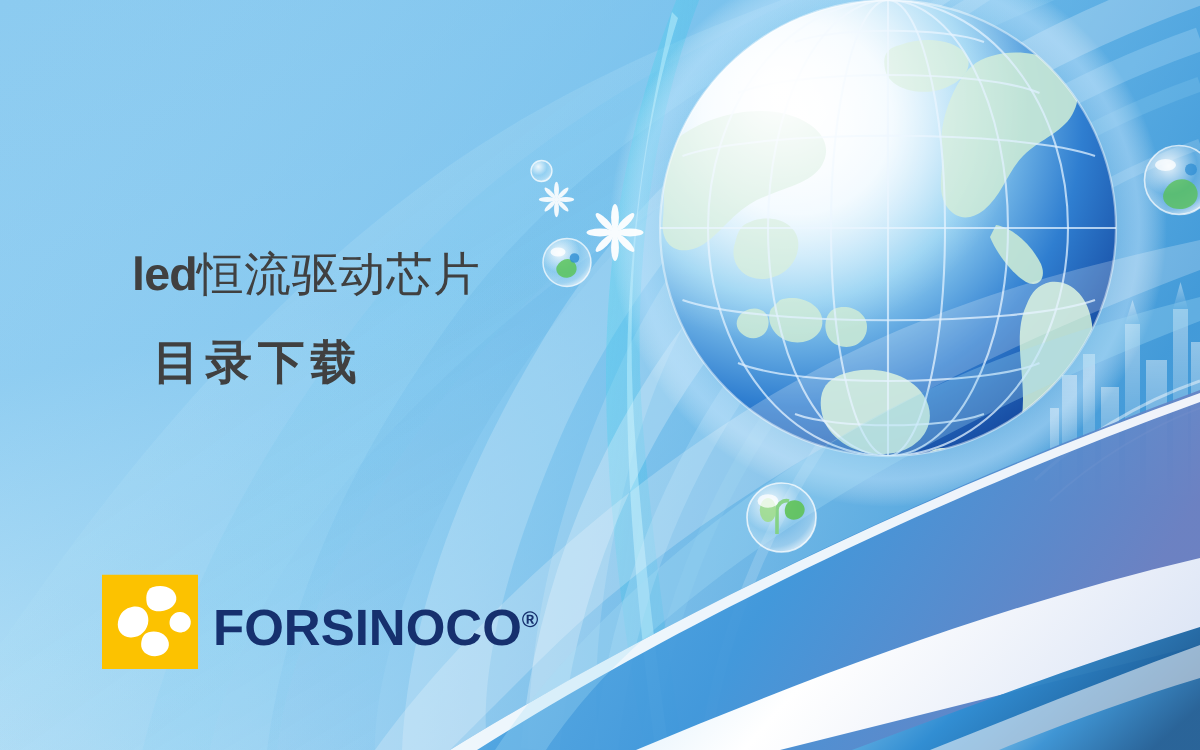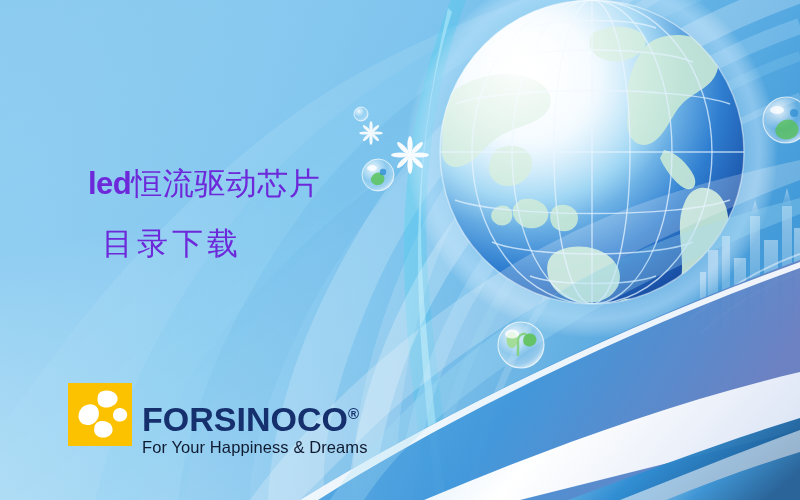--- a/index.html
+++ b/index.html
@@ -52,21 +52,21 @@
     font-weight: 700;
     font-size: 31px;
     letter-spacing: -0.5px;
   }
   .headline .line2 {
     display: block;
     margin-top: 18px;
     margin-left: 14px;
     font-family: "DejaVu Serif", "Liberation Serif", serif;
     font-size: 31px;
-    font-weight: 400;
+    font-weight: 700;
     letter-spacing: 4px;
     white-space: nowrap;
   }
 
   
   .logo-block {
     position: absolute;
     left: 68px;
     top: 383px;
     z-index: 45;
@@ -358,34 +358,33 @@
         <circle cx="794" cy="113" r="4" fill="#2f8ed3" opacity="0.75"></circle>
         <ellipse cx="777" cy="110" rx="7" ry="4" fill="#ffffff" opacity="0.75"></ellipse>
       </g>
       <g>
         <circle cx="361" cy="114" r="7" fill="url(#bub)"></circle>
         <circle cx="361" cy="114" r="7" fill="none" stroke="#ffffff" stroke-opacity="0.75" stroke-width="0.9"></circle>
       </g>
     </g>
   </svg>
 
-  <div class="headline" style="color: #6d28d9;">
+  <div class="headline" style="color: #404040;">
     <span class="line1"><span class="latin">led</span><span>恒流驱动芯片</span></span>
     <span class="line2">目录下载</span>
   </div>
 
   <div class="logo-block">
     <svg class="logo-mark" viewBox="0 0 64 63">
       <rect x="0" y="0" width="64" height="63" fill="#fcc200"></rect>
       <g fill="#ffffff">
         <path d="M33.5,8.5 C41,6 48.5,9 49.5,15 C50.3,20 45,24 39,24.5 C34,24.9 30.5,22.6 29.8,18.8 C29,14.4 29.8,10 33.5,8.5 Z"></path>
         <path d="M52.5,25 C57.6,25.6 60.6,30.3 58.6,34.6 C56.8,38.5 51.5,39.8 47.8,37.4 C44.6,35.3 44.2,30.8 46.4,27.8 C48,25.7 50.2,24.7 52.5,25 Z"></path>
         <path d="M31,38.5 C37.5,36.8 43.6,40 44.5,45.4 C45.3,50.3 41.2,54.4 35.4,54.5 C29.8,54.6 25.8,51 26.1,46.4 C26.3,42.4 27.8,39.4 31,38.5 Z"></path>
         <path d="M20.5,21.5 C26.6,20.5 31.2,24.6 30.9,30.9 C30.6,37.4 25.2,42.4 18.9,42 C13.2,41.6 9.6,37 10.7,31.3 C11.8,25.6 15.6,22.3 20.5,21.5 Z"></path>
       </g>
     </svg>
     <div class="logo-text">
       <div class="logo-wordmark" style="color: rgb(22, 48, 110);"><span>FORSINOCO</span><span class="reg">®</span></div>
-      <div class="logo-tagline" style="color: rgb(16, 27, 50);">For Your Happiness &amp; Dreams</div>
     </div>
   </div>
 
 </div>
 
 </body></html>

